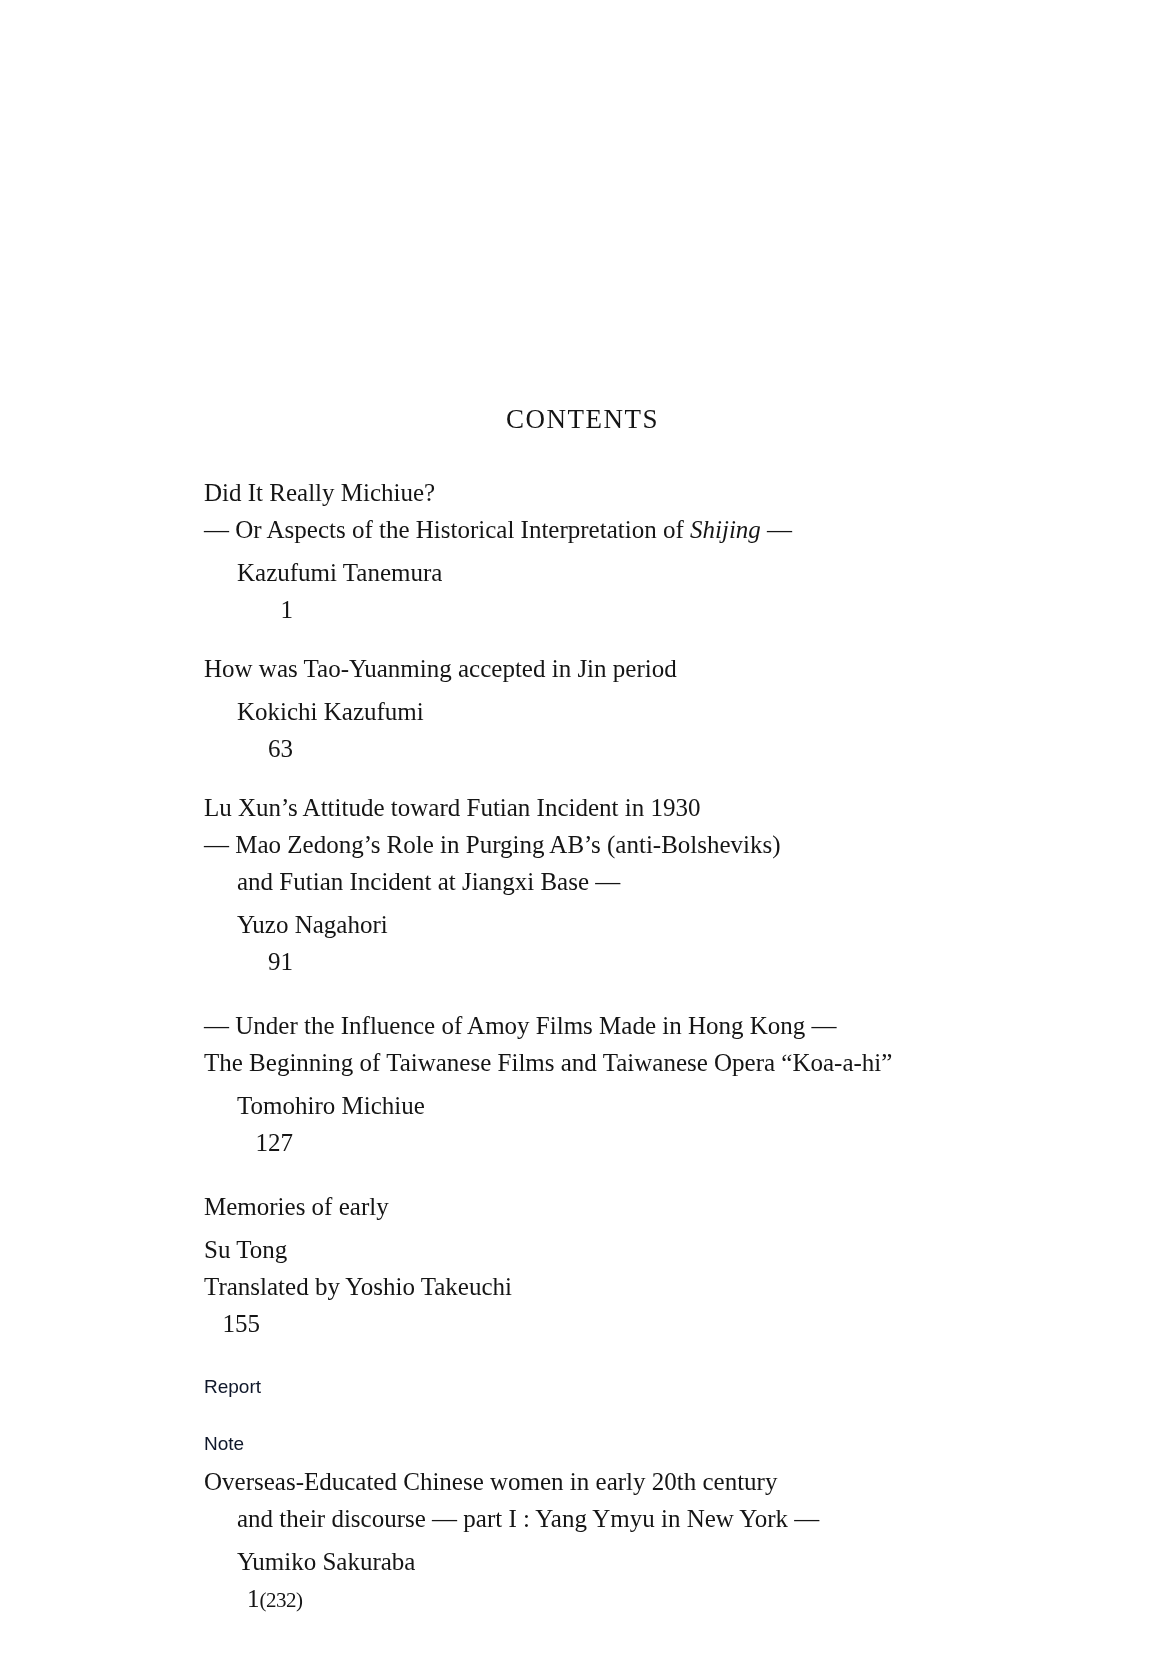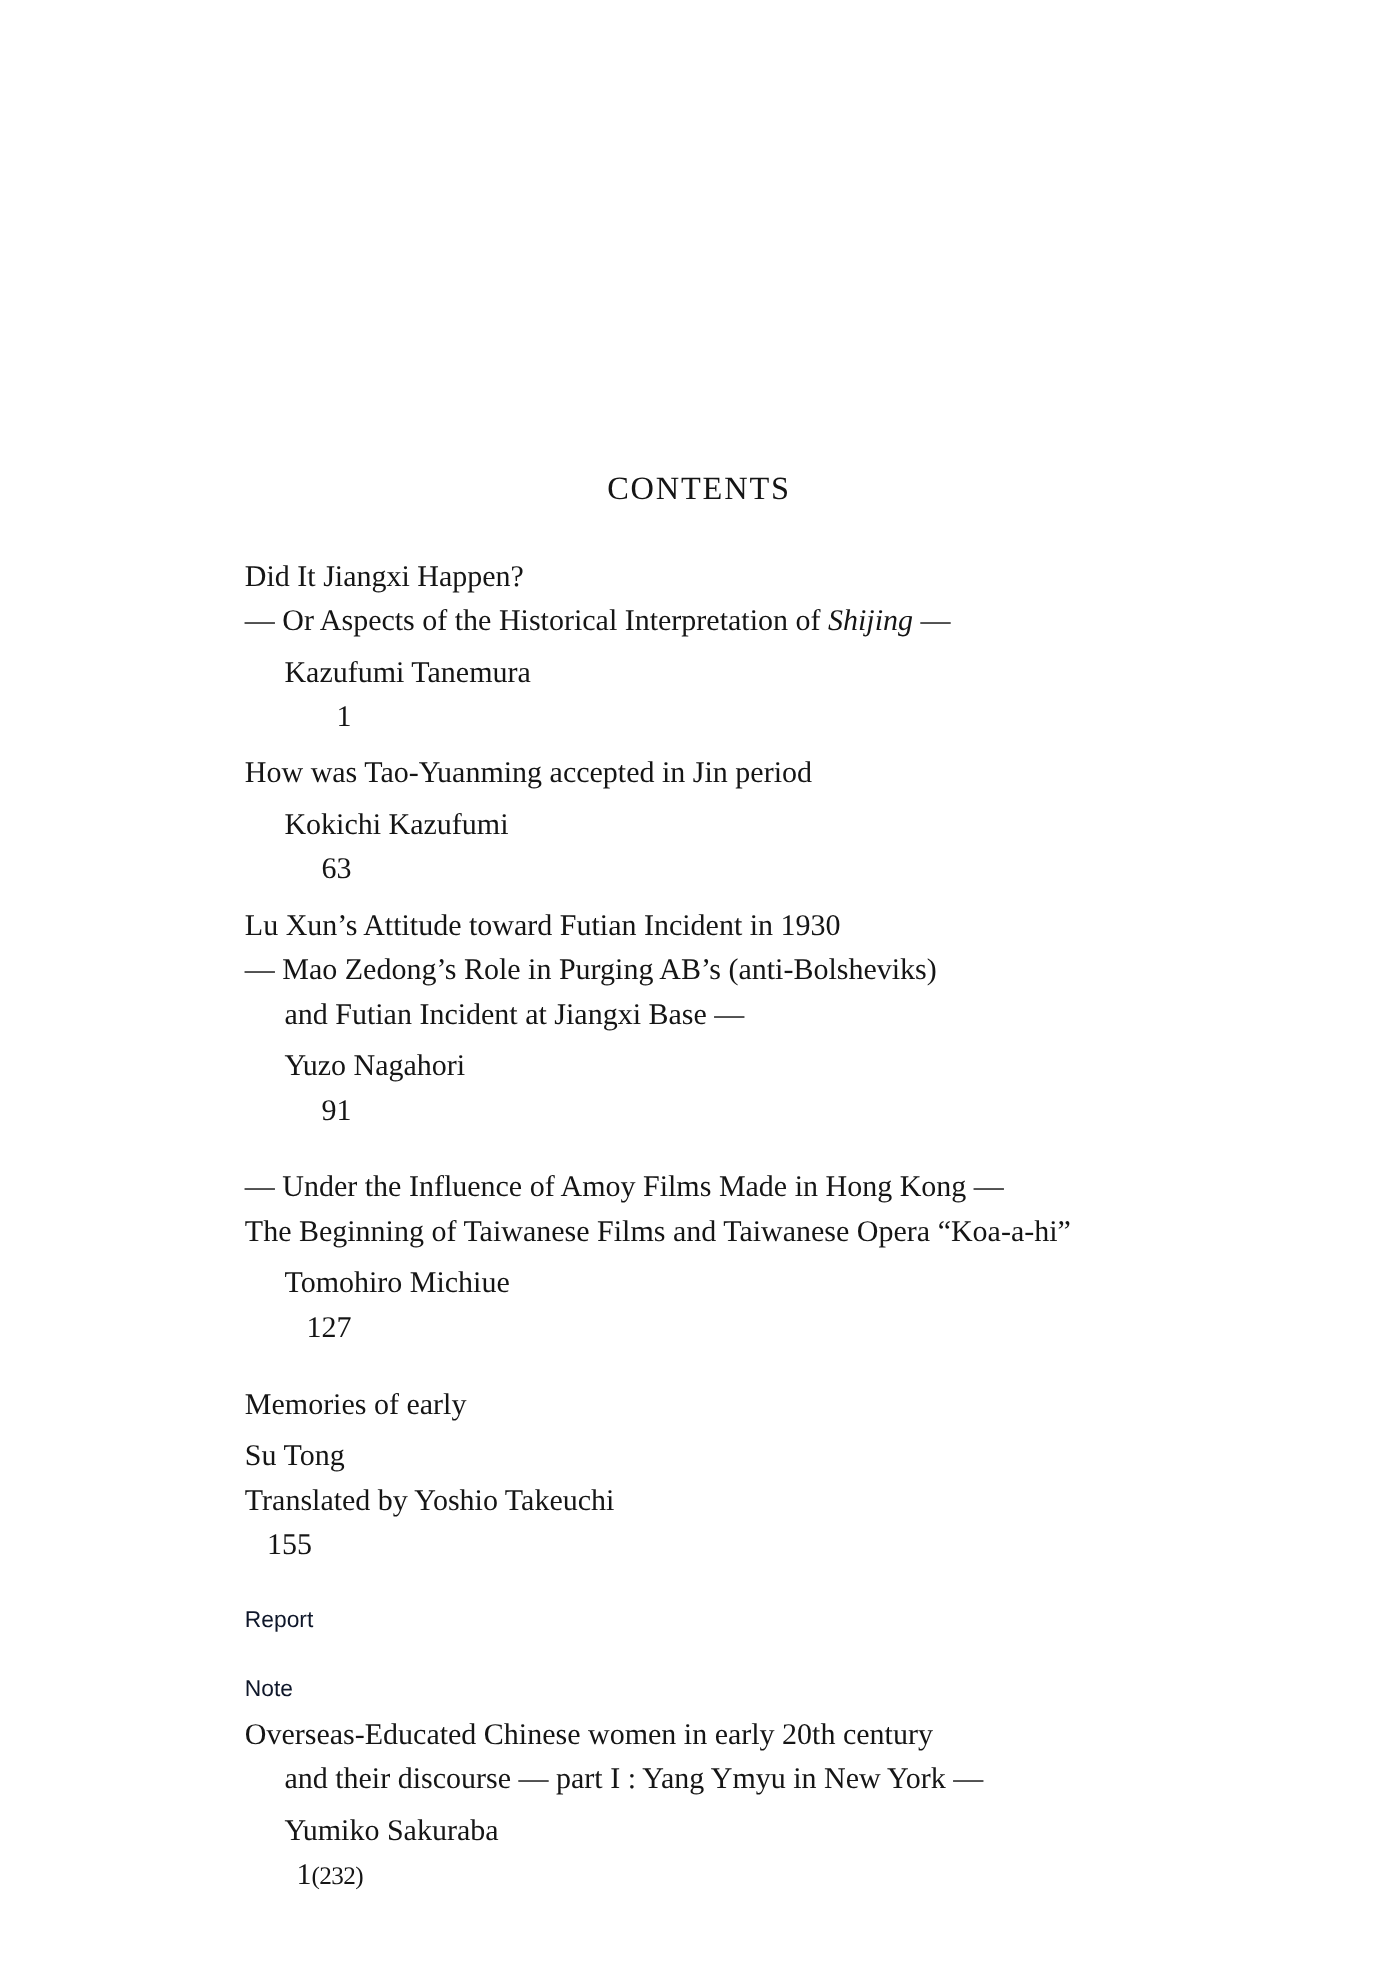--- a/index.html
+++ b/index.html
@@ -8,35 +8,35 @@
     width: 1165px;
     height: 1653px;
     position: relative;
     font-family: "Liberation Serif", "DejaVu Serif", serif;
     color: #151515;
     overflow: hidden;
   }
   .page {
     position: absolute;
     left: 204px;
-    top: 392px;
+    top: 404px;
     width: 757px;
   }
   .doc-title {
     font-size: 27px;
     font-weight: normal;
     text-align: center;
     letter-spacing: 1.5px;
     line-height: 30px;
     margin-bottom: 40px;
   }
   .entry {
     font-size: 25px;
     line-height: 37px;
-    margin-top: 10px;
+    margin-top: 22px;
   }
   .entry.first { margin-top: 0; }
   .entry.gap-lg { margin-top: 27px; }
   .indent { padding-left: 33px; }
   .leader-row {
     display: flex;
     align-items: flex-start;
     flex-direction: column;
   }
   .lead-text { white-space: nowrap; }
@@ -73,21 +73,21 @@
   .paren { font-size: 21px; letter-spacing: -0.5px; }
 </style>
 </head>
 <body>
 
 <main class="page">
 
   <h1 class="doc-title">CONTENTS</h1>
 
   <section class="entry first">
-    <div class="line">Did It Jiangxi Happen?</div>
+    <div class="line">Did It Really Michiue?</div>
     <div class="line"><span>— Or Aspects of the Historical Interpretation of </span><span class="italic">Shijing</span><span> —</span></div>
     <div class="leader-row indent">
       <span class="dots"></span>
       <span class="author">Kazufumi Tanemura</span>
       <span class="pagenum">1</span>
     </div>
   </section>
 
   <section class="entry">
     <div class="line">How was Tao-Yuanming accepted in Jin period</div>

